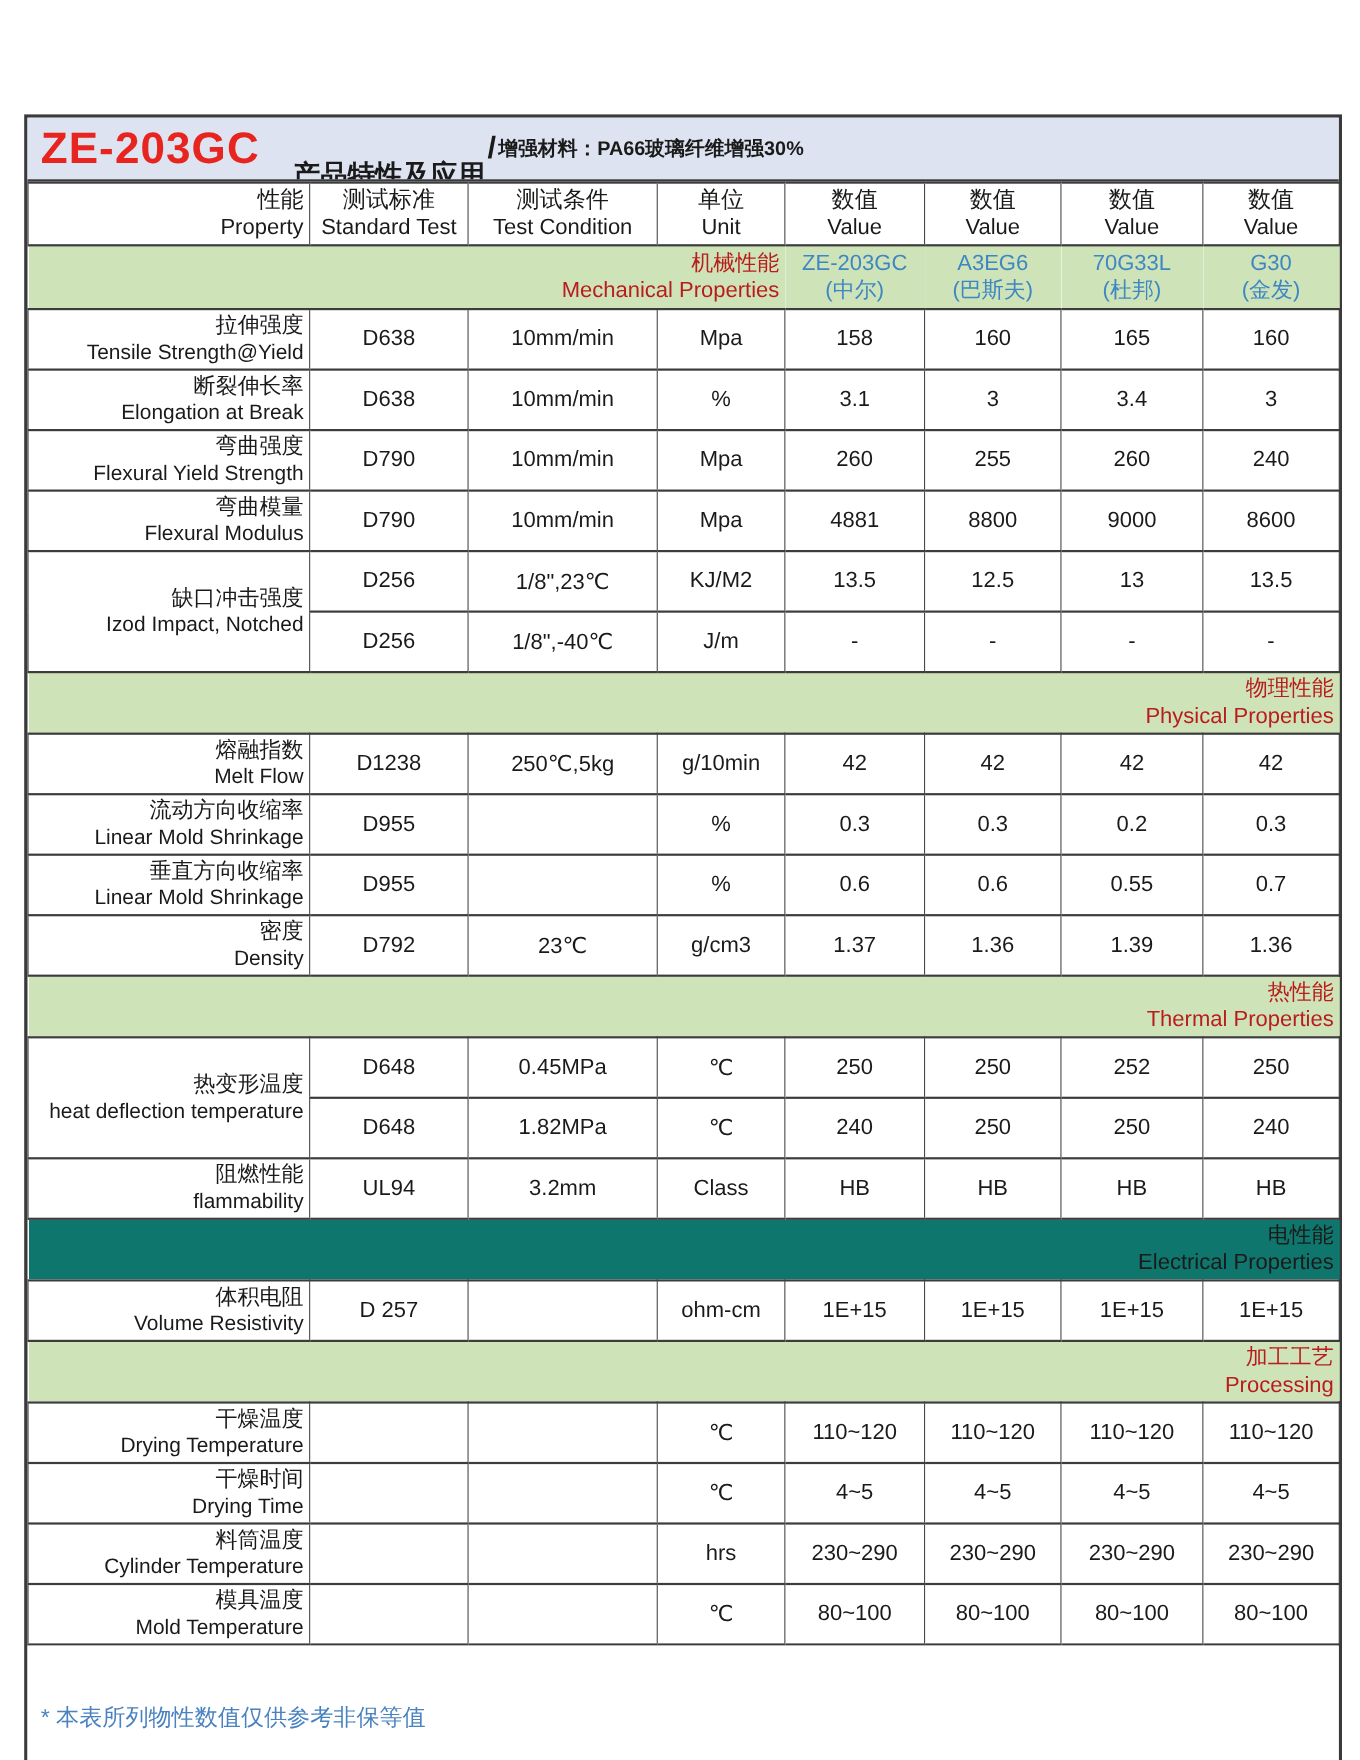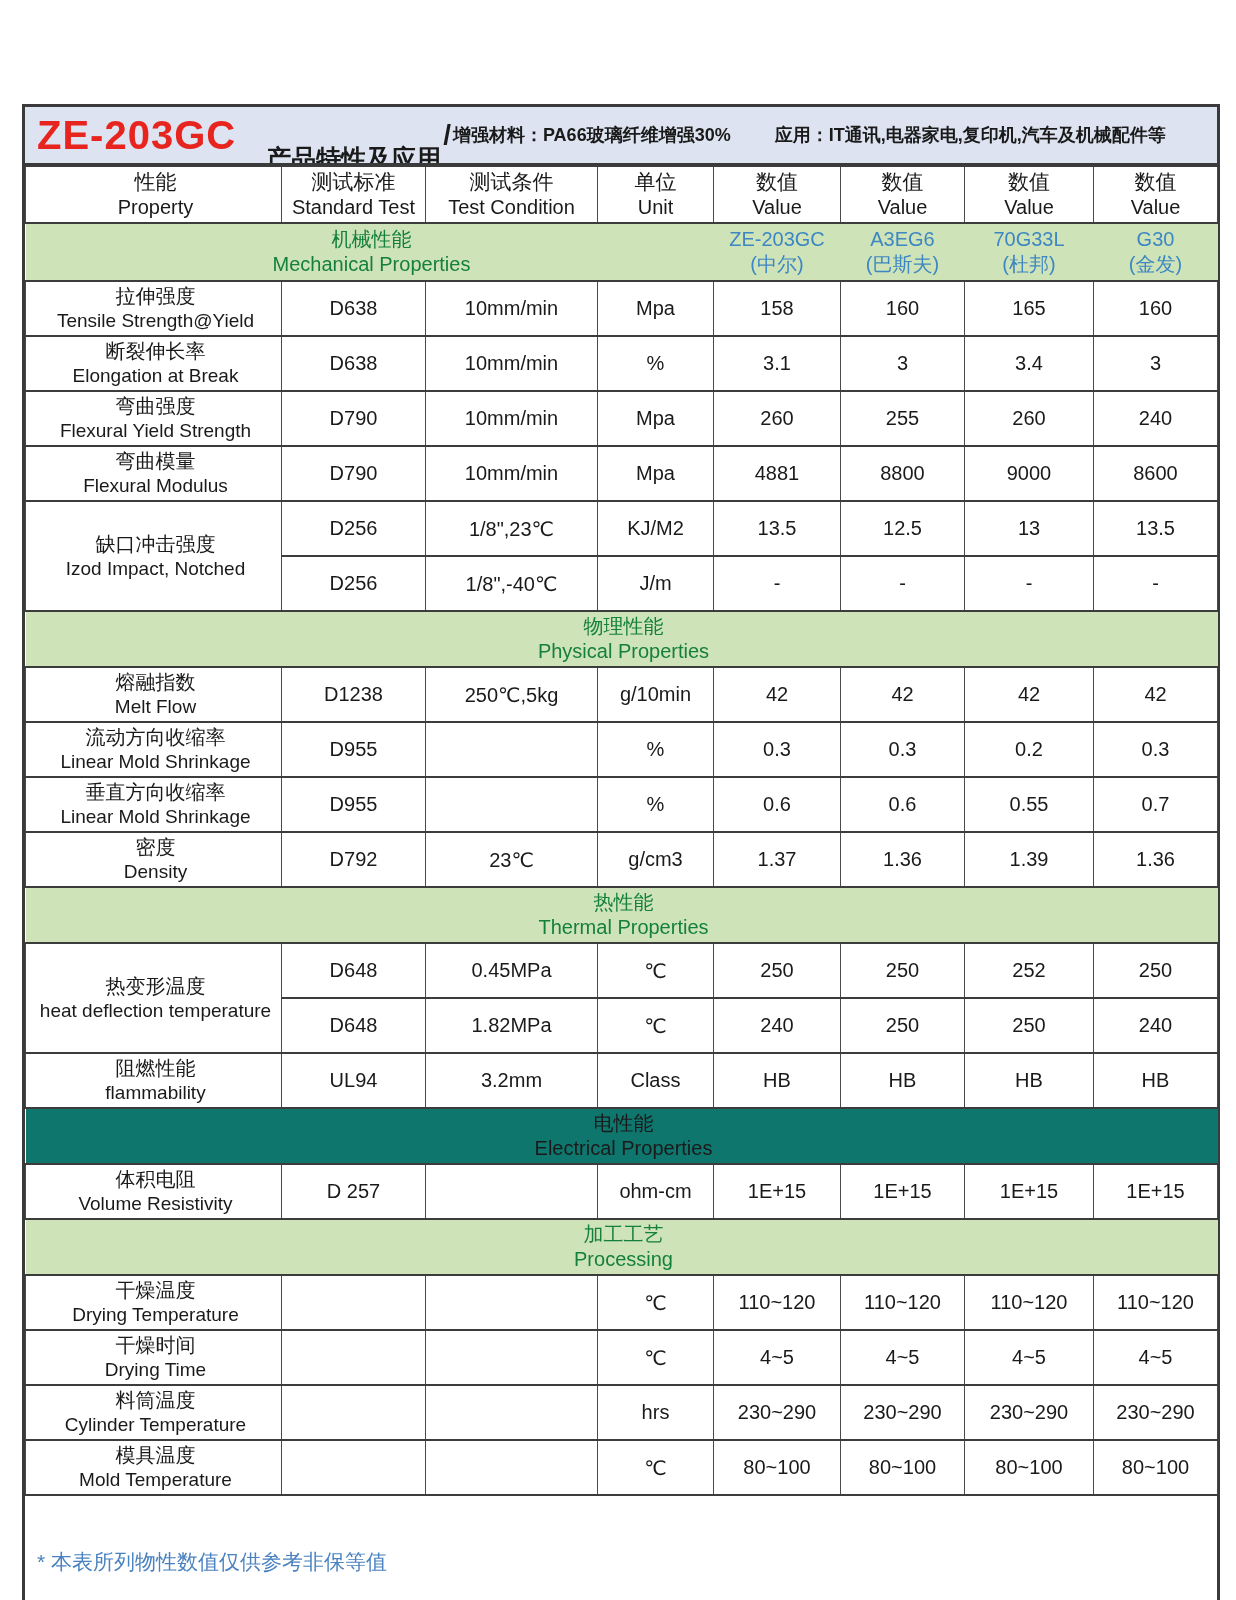--- a/index.html
+++ b/index.html
@@ -50,26 +50,26 @@
     font-size:20px;
     text-align:center;
     vertical-align:middle;
     background:#fff;
     overflow:hidden;
   }
   td .zh, td .en { display:block; line-height:1.25; }
   tr.colhead { height:53px; }
   tr.colhead td .zh { font-size:21px; }
   tr.colhead td .en { font-size:20px; }
-  td.al, td.prop, td.seclabel { text-align:center; padding-left:9px; }
+  td.al, td.prop, td.seclabel { text-align:right; padding-left:9px; }
 
   tr.sec { height:46px; }
   tr.secprod { height:58px; }
   tr.sec td { background:#cfe3b8; border-left:none; border-right:none; }
-  tr.sec td .zh, tr.sec td .en { color:#15803d; font-size:20px; }
+  tr.sec td .zh, tr.sec td .en { color:#b91c1c; font-size:20px; }
   tr.sec td.prod .pn, tr.sec td.prod .pm { display:block; color:#3d87c2; font-size:20px; line-height:1.25; }
   tr.sec.plain td { background:#0f766e; }
   tr.sec.plain td .zh, tr.sec.plain td .en { color:#1a1a1a; }
 
   tr.datarow { height:55px;padding-left:12px; }
   tr.subrow { height:55px; }
   td.prop .zh { font-size:20px; }
   td.prop .en { font-size:19px; }
 
   .notes { padding:52px 12px 30px 12px; background:#fff; }
@@ -79,21 +79,20 @@
 <body>
 
 <div class="page">
 
   <div class="sheet">
     <div class="sheet-header">
       <span class="model">ZE-203GC</span>
       <span class="feat">产品特性及应用</span>
       <span class="slash">/</span>
       <span class="material">增强材料：PA66玻璃纤维增强30%</span>
-      <span class="application">应用：IT通讯,电器家电,复印机,汽车及机械配件等</span>
     </div>
 
     <table id="spec-table">
         <colgroup>
           <col style="width:256px">
           <col style="width:144px">
           <col style="width:172px">
           <col style="width:116px">
           <col style="width:127px">
           <col style="width:124px">

